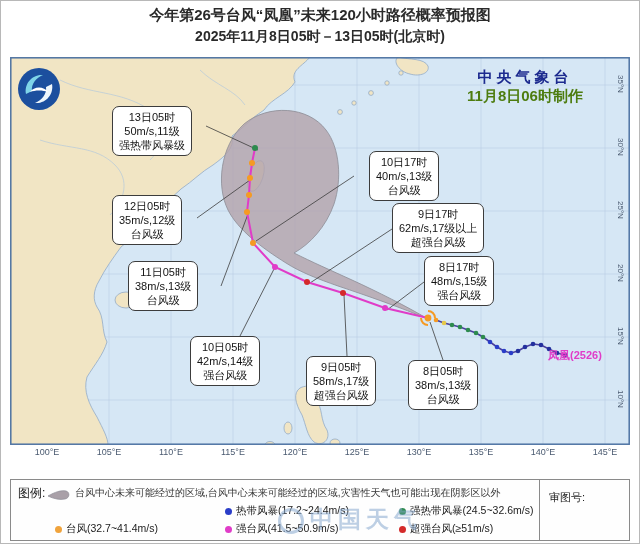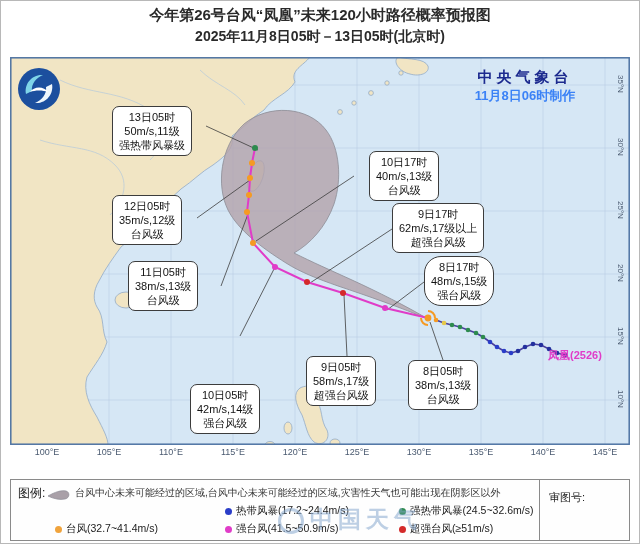--- a/index.html
+++ b/index.html
@@ -6,28 +6,28 @@
   body{width:640px;height:544px;position:relative;background:#ffffff;
        font-family:"Liberation Sans","DejaVu Sans",sans-serif;overflow:hidden;}
   .frame{position:absolute;left:0;top:0;width:638px;height:542px;border:1px solid #b8b8b8;pointer-events:none;z-index:50;}
   
   .title1{position:absolute;left:0;top:6px;width:640px;text-align:center;font-size:15px;font-weight:bold;color:#2a2a2a;}
   .title2{position:absolute;left:0;top:28px;width:640px;text-align:center;font-size:14px;font-weight:bold;color:#2a2a2a;}
   
   .map-wrap{position:absolute;left:10px;top:57px;width:620px;height:388px;}
   .agency{position:absolute;left:430px;top:68px;width:190px;text-align:center;z-index:6;}
   .agency .a1{font-size:15px;font-weight:bold;color:#1c2a8f;letter-spacing:4px;}
-  .agency .a2{font-size:13px;font-weight:bold;color:#3b82f6;}
+  .agency .a2{font-size:15px;font-weight:bold;color:#4d7c0f;}
   .logo{position:absolute;left:16px;top:66px;width:46px;height:46px;z-index:6;}
   
   .callout{position:absolute;background:#ffffff;border:1.4px solid #3c3c3c;border-radius:7px;
            padding:3px 6px;text-align:center;font-size:11px;line-height:1.28;color:#141414;z-index:7;white-space:nowrap;}
   .c13{left:112px;top:106px;} .c12{left:112px;top:195px;} .c11{left:128px;top:261px;}
-  .c10a{left:190px;top:336px;margin-top:48px;} .c9a{left:306px;top:356px;} .c8a{left:408px;top:360px;}
-  .c10b{left:354px;top:151px;margin-left:15px;} .c9b{left:392px;top:203px;} .c8b{left:424px;top:256px;border-radius:17px;}
+  .c10a{left:190px;top:336px;} .c9a{left:306px;top:356px;} .c8a{left:408px;top:360px;}
+  .c10b{left:354px;top:151px;margin-left:15px;} .c9b{left:392px;top:203px;} .c8b{left:424px;top:256px;}
   .storm-label{position:absolute;left:548px;top:348px;font-size:11px;font-weight:bold;color:#e03cc8;z-index:7;}
   
   .lonl{position:absolute;top:447px;transform:translateX(-50%);font-size:9px;color:#4a5a70;z-index:6;}
   .latl{position:absolute;left:616px;writing-mode:vertical-rl;font-size:8px;color:#4a5a70;z-index:6;}
   
   .legend{position:absolute;left:10px;top:479px;width:618px;height:60px;border:1px solid #8a8a8a;background:#fefefe;z-index:5;}
   .lg-label{position:absolute;left:7px;top:5px;font-size:12px;color:#222;}
   .lg-note{position:absolute;left:64px;top:6px;width:556px;font-size:10px;color:#333;}
   .lg-cone{position:absolute;left:36px;top:7px;}
   .lg-item{position:absolute;font-size:10.5px;color:#222;white-space:nowrap;}

